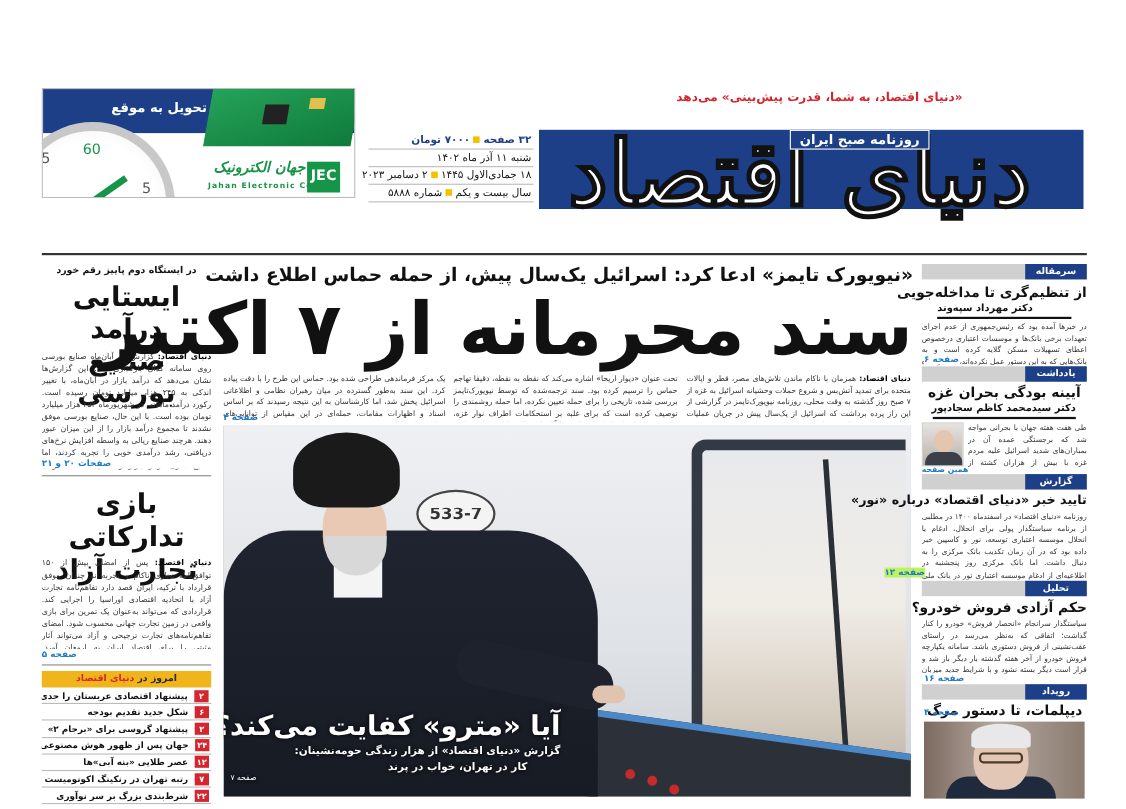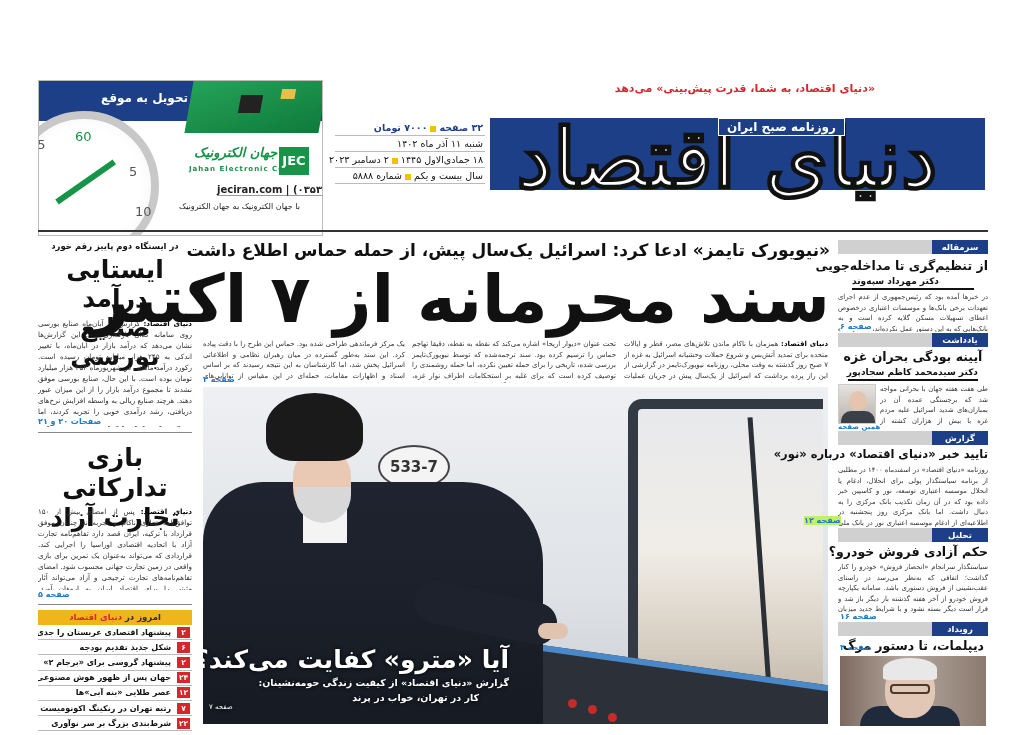--- a/index.html
+++ b/index.html
@@ -14,21 +14,21 @@
   .mast-logo { top: 98px; left: 492px; width: 470px; height: 130px; font-family: "DejaVu Serif", serif; font-size: 82px; font-weight: bold; color: #fff;
     -webkit-text-stroke: 2px #111; text-align: center; line-height: 120px; letter-spacing: -2px; white-space: nowrap; }
   .mast-sub { top: 118px; left: 718px; background: #1c3f87; border: 1px solid #fff; color: #fff; font-size: 12px; font-weight: bold; padding: 1px 8px; white-space: nowrap; }
 
   .issue { top: 120px; left: 335px; width: 150px; }
   .issue-row { font-size: 9.5px; height: 16px; line-height: 16px; border-bottom: 1px solid #bbb; text-align: right; white-space: nowrap; padding-right: 2px; }
   .issue-row b { color: #1c3f87; }
   .dot { display: inline-block; width: 6px; height: 6px; background: #f2c200; margin: 0 3px; vertical-align: middle; }
 
   
-  .ad { top: 80px; left: 38px; width: 285px; height: 156px; border: 1px solid #bbb; background: #fff; overflow: hidden; }
+  .ad { top: 80px; left: 38px; width: 285px; height: 100px; border: 1px solid #bbb; background: #fff; overflow: hidden; }
   .ad-top { position: absolute; top: 0; left: 0; width: 100%; height: 40px; background: #1c3f87; }
   .ad-top-text { position: absolute; top: 10px; left: 62px; color: #fff; font-size: 12px; font-weight: bold; white-space: nowrap; }
   .ad-pcb { position: absolute; top: 0; left: 150px; width: 134px; height: 52px; background: linear-gradient(160deg, #25a35a, #0f7a3a); transform: skewX(-10deg); }
   .ad-pcb::before { content: ""; position: absolute; top: 14px; left: 50px; width: 22px; height: 18px; background: #222; }
   .ad-pcb::after { content: ""; position: absolute; top: 8px; left: 90px; width: 14px; height: 10px; background: #e1c14b; }
   .ad-watch { position: absolute; top: 30px; left: -30px; width: 150px; height: 150px; border-radius: 50%; border: 8px solid #c8c8c8; background: radial-gradient(circle, #fff 60%, #eee 100%); }
   .ad-watch .hand { position: absolute; top: 80px; left: 40px; width: 70px; height: 6px; background: #169447; transform: rotate(-35deg); transform-origin: left center; }
   .ad-watch .num { position: absolute; font-size: 13px; color: #555; font-family: "DejaVu Sans", sans-serif; }
   .ad-logo-box { position: absolute; top: 66px; left: 240px; width: 30px; height: 28px; background: #169447; color: #fff; font-size: 13px; font-weight: bold; text-align: center; line-height: 28px; direction: ltr; }
   .ad-brand-fa { position: absolute; top: 64px; left: 155px; color: #169447; font-size: 13px; font-weight: bold; font-style: italic; white-space: nowrap; }
@@ -224,21 +224,21 @@
   <div class="ph-btn" style="top:326px;left:405px"></div>
   <div class="ph-body"></div>
   <div class="ph-arm"></div>
   <div class="ph-hand"></div>
   <div class="ph-collar"></div>
   <div class="ph-face"></div>
   <div class="ph-beard"></div>
   <div class="ph-turban"></div>
   <div class="ph-caption">
     <div class="ph-cap-h">آیا «مترو» کفایت می‌کند؟</div>
-    <div class="ph-cap-s">گزارش «دنیای اقتصاد» از کیفیت زندگی حومه‌نشینان:</div>
+    <div class="ph-cap-s">گزارش «دنیای اقتصاد» از هزار زندگی حومه‌نشینان:</div>
     <div class="ph-cap-s" style="padding-right:30px">کار در تهران، خواب در پرند</div>
     <div class="ph-cap-ref">صفحه ۷</div>
   </div>
 </div>
 
 <div class="sec-bar" style="top:240px">
     <span>سرمقاله</span>
   </div>
 <div class="abs rc r-head" style="top:258px">از تنظیم‌گری تا مداخله‌جویی</div>
 <div class="abs rc r-author" style="top:276px; left:852px; width:122px; margin:0;">دکتر مهرداد سپه‌وند</div>

